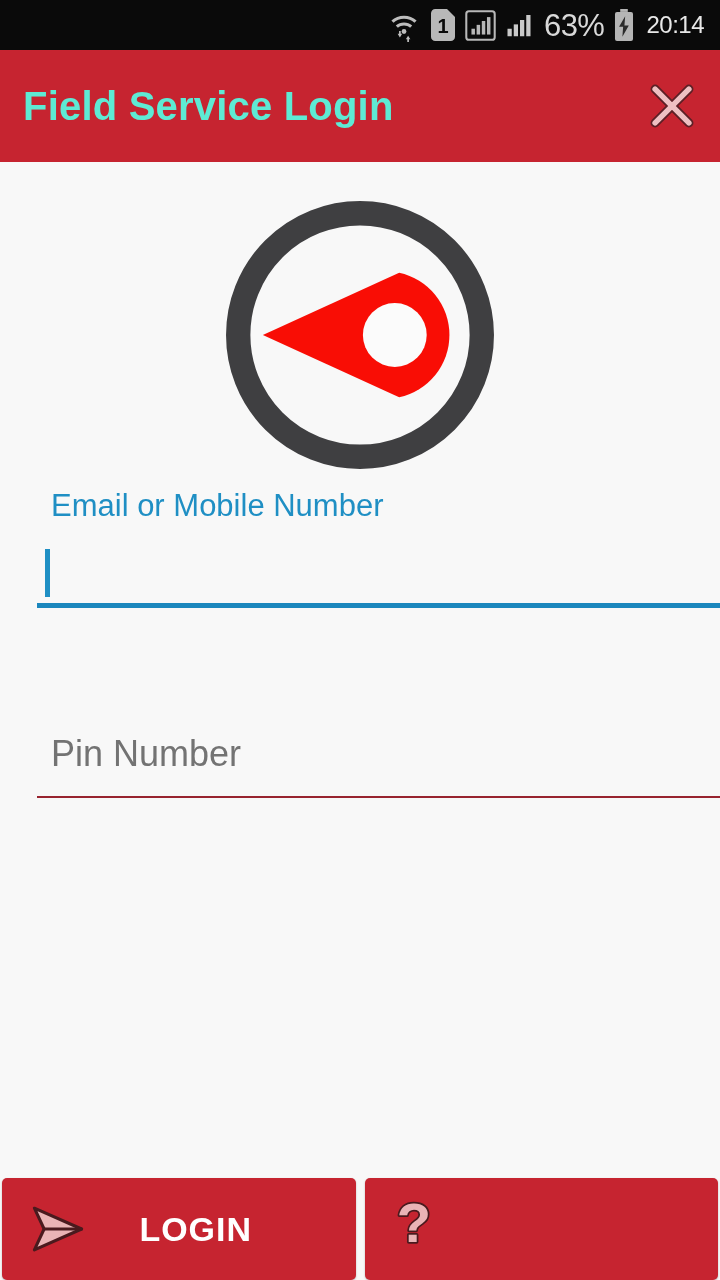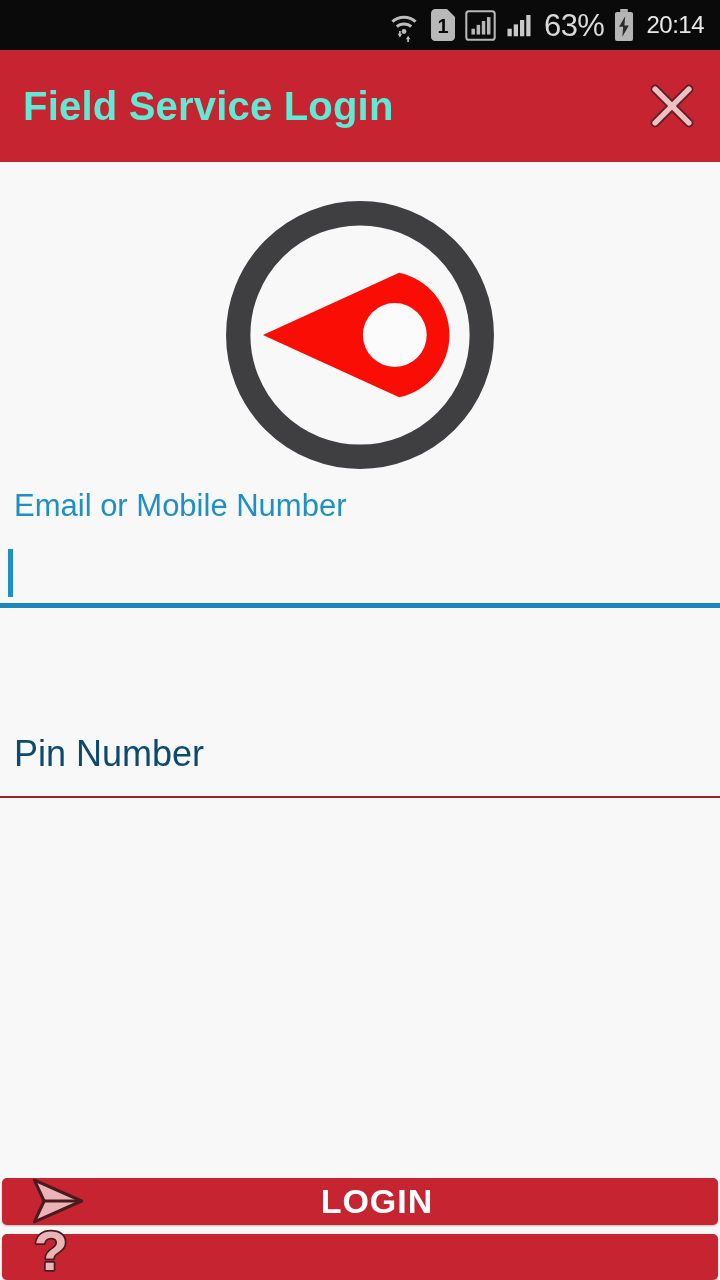--- a/index.html
+++ b/index.html
@@ -37,44 +37,44 @@
 
   
   .logo-wrap{
     position:absolute; top:185px; left:0; width:720px; height:300px;
     display:flex; align-items:center; justify-content:center;
   }
 
   
   .form-area{ position:absolute; top:490px; left:0; width:720px; }
 
-  .field{ position:relative; }
+  .field{ position:relative;margin-left:37px; }
   .field-label{
     color:#1f8fc4; font-size:31px; padding-left:14px; line-height:1;
   }
   .field-input-row{
     position:relative; height:60px; margin-top:22px;
     display:flex; align-items:center;
   }
   .caret{
     position:absolute; left:8px; top:6px;
     width:5px; height:48px; background:#1f8fc4;
   }
   .underline-blue{ height:5px; background:#1b87bd; width:100%; }
 
   .field-pin{ margin-top:128px; }
   .pin-placeholder{
-    color:#0c4a6e; font-size:36px; padding-left:14px; line-height:1;
+    color:#737373; font-size:36px; padding-left:14px; line-height:1;
   }
   .underline-red{ height:2px; background:#98232f; width:100%; margin-top:24px; }
 
   
   .btn-bar{
     position:absolute; left:0; bottom:0; width:720px; height:102px;
-    display:flex; gap:9px; padding:0 2px;flex-direction:column;
+    display:flex; gap:9px; padding:0 2px;
   }
   .btn{
     flex:1; background:#c62430; border-radius:5px;
     display:flex; align-items:center; position:relative;
     box-shadow:0 1px 2px rgba(0,0,0,.25);
   }
   .btn-icon{
     position:absolute; left:28px; top:50%; transform:translateY(-50%);
     display:flex; align-items:center; justify-content:center;
   }

